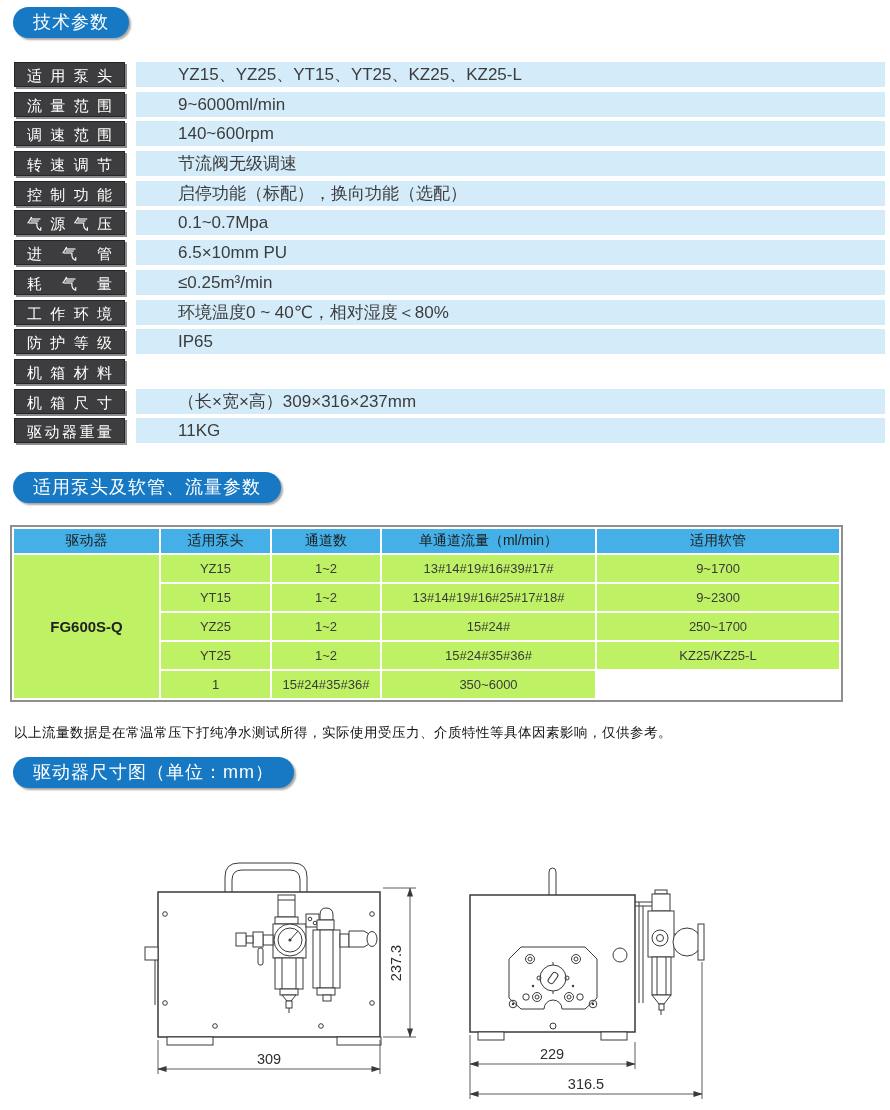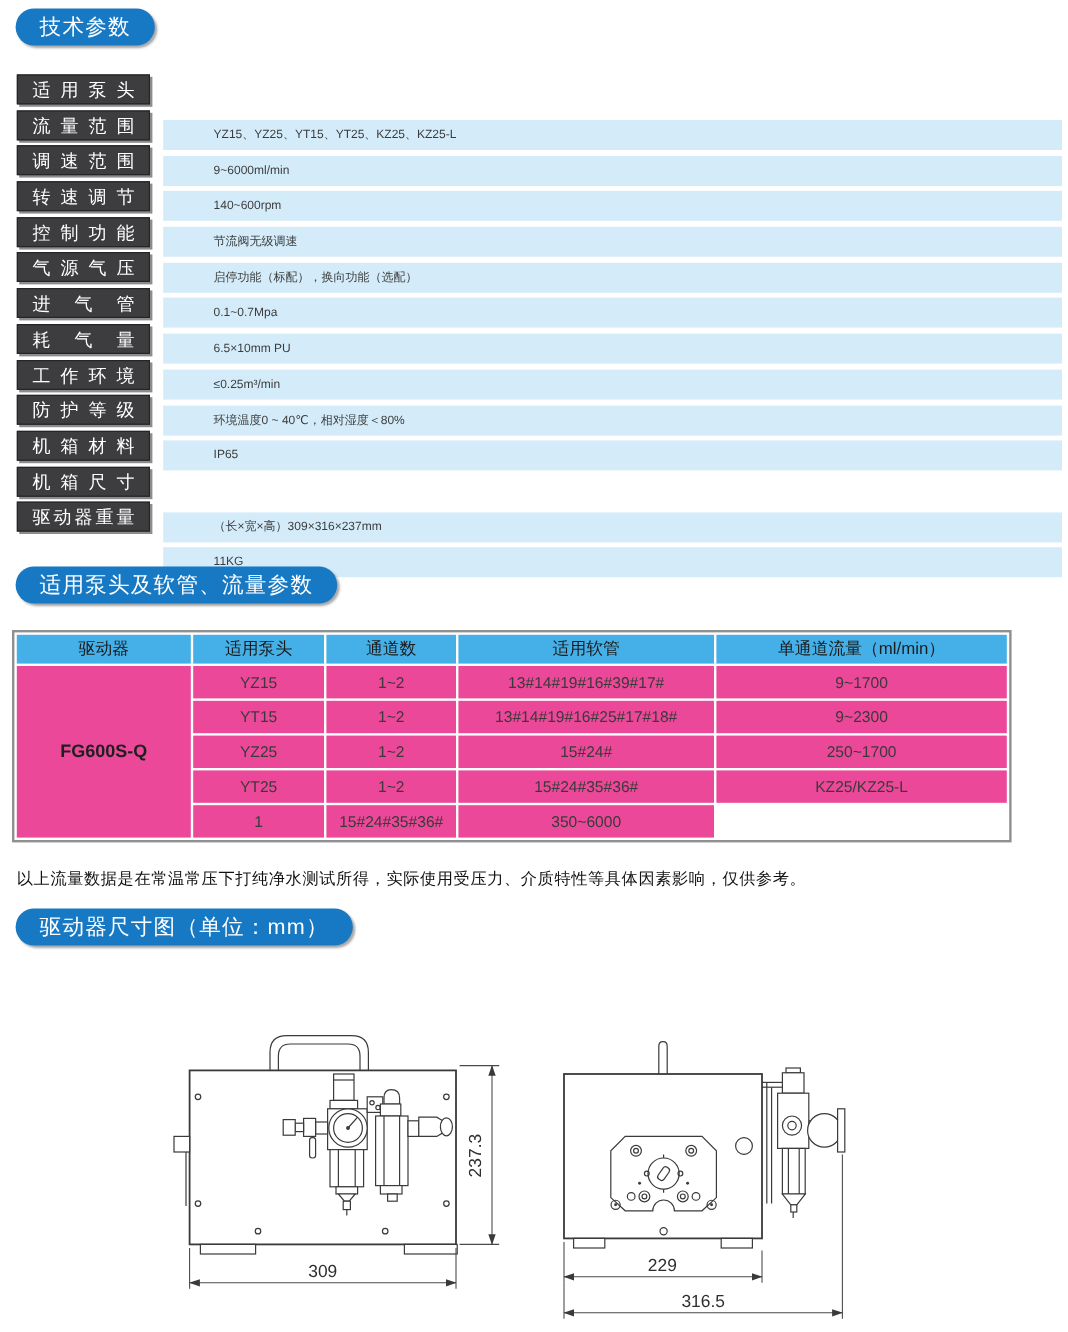--- a/index.html
+++ b/index.html
@@ -17,35 +17,35 @@
   .spec-row { position:absolute; left:0; width:890px; height:25px; }
   .spec-label {
     position:absolute; left:14px; top:0; width:111px; height:25px;
     background:#3d3d3f; color:#fff; font-size:15px; line-height:25px;
     padding:0 12px; text-align:justify; text-align-last:justify;
     box-shadow:2px 2px 0 rgba(0,0,0,0.45); border:1px solid #252527;
     white-space:nowrap; overflow:hidden;
   }
   .spec-value {
     position:absolute; left:136px; right:5px; top:0; height:25px;
-    background:#d4ecfa; color:#3c3c3c; font-size:10px; line-height:25px;
-    padding-left:42px; white-space:nowrap;margin-top:38px;
+    background:#d4ecfa; color:#3c3c3c; font-size:17px; line-height:25px;
+    padding-left:42px; white-space:nowrap;
   }
   .flow-table {
     position:absolute; left:10px; top:525px; width:833px;
     border:2px solid #8f8f8f; padding:2px; background:#fff;
   }
   .flow-grid {
     display:grid; background:#fff; gap:2px;
     grid-template-columns:145px 109px 108px 213px 1fr;
     grid-template-rows:24px repeat(5,27px);
   }
   .fcell { display:flex; align-items:center; justify-content:center; }
   .fhead { background:#45b0e8; color:#1b1b1b; font-size:14px; }
-  .fbody { background:#ec4899; color:#3a3a3a; font-size:13px; }
+  .fbody { background:#bef264; color:#3a3a3a; font-size:13px; }
   .fdriver { grid-column:1; grid-row:2 / span 5; font-weight:bold; font-size:15px; color:#1f1f1f; }
   .note {
     position:absolute; left:14px; top:724px; width:860px;
     font-size:13.5px; color:#111; letter-spacing:0.5px;
   }
   .drawing { position:absolute; }
   .drawing text { font-family:"Liberation Sans","DejaVu Sans",sans-serif; font-size:14.5px; fill:#2e2e2e; }
   svg .ln { stroke:#3a3a3a; stroke-width:1; fill:none; }
   svg .lnf { stroke:#3a3a3a; stroke-width:1; fill:#fff; }
   svg .box { stroke:#3a3a3a; stroke-width:1.5; fill:#fff; }
@@ -108,22 +108,22 @@
     <div class="spec-value">11KG</div>
   </div>
 
 <div class="pill" style="top:472px">适用泵头及软管、流量参数</div>
 
 <div class="flow-table">
   <div class="flow-grid">
     <div class="fcell fhead">驱动器</div>
     <div class="fcell fhead">适用泵头</div>
     <div class="fcell fhead">通道数</div>
+    <div class="fcell fhead">单通道流量（ml/min）</div>
     <div class="fcell fhead">适用软管</div>
-    <div class="fcell fhead">单通道流量（ml/min）</div>
 
     <div class="fcell fbody fdriver">FG600S-Q</div>
 
     <div class="fcell fbody">YZ15</div>
     <div class="fcell fbody">1~2</div>
     <div class="fcell fbody">13#14#19#16#39#17#</div>
     <div class="fcell fbody">9~1700</div>
 
     <div class="fcell fbody">YT15</div>
     <div class="fcell fbody">1~2</div>

